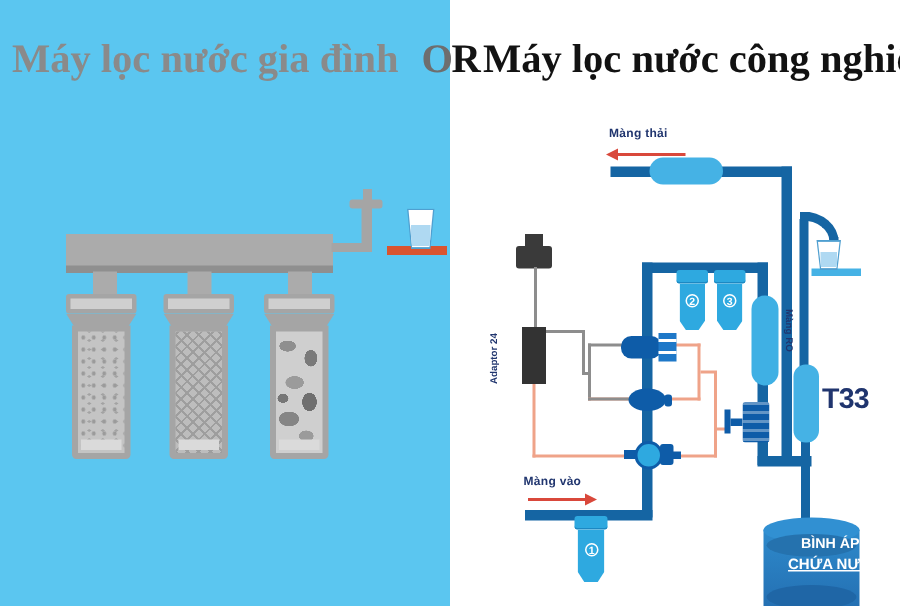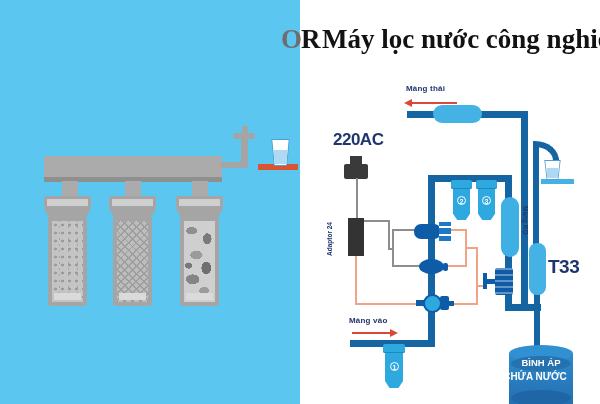--- a/index.html
+++ b/index.html
@@ -56,21 +56,21 @@
   .cart-cap{background:#2EA9E0;border-radius:2px;box-shadow:inset 0 -1px 0 #1d88c2;}
   .arrow-line{background:#D9483B;height:2px;}
   .tri-left{width:0;height:0;border-top:4px solid transparent;border-bottom:4px solid transparent;
             border-right:8px solid #D9483B;}
   .tri-right{width:0;height:0;border-top:4px solid transparent;border-bottom:4px solid transparent;
              border-left:8px solid #D9483B;}
   .cup{clip-path:polygon(2% 0,98% 0,84% 100%,16% 100%);background:#4f9fd0;}
   .cup-inner{position:absolute;left:1px;right:1px;top:1px;bottom:1px;background:#fff;
              clip-path:polygon(2% 0,98% 0,84% 100%,16% 100%);}
   .cup-water{position:absolute;left:2px;right:2px;bottom:1px;height:58%;background:#AFD9F2;}
-  .tank-text{position:absolute;width:64px;text-align:center;color:#fff;font-weight:bold;
+  .tank-text{position:absolute;width:64px;text-align:right;color:#fff;font-weight:bold;
              white-space:nowrap;}
 </style>
 </head>
 <body>
 
 <div class="canvas">
 
   <div class="abs left-panel"></div>
 
   <div class="abs manifold"></div>
@@ -106,21 +106,20 @@
     <div class="bottom-strip"></div>
   </div>
 
   <div class="abs navy small-label" style="left:406px;top:84px;">Màng thải</div>
   <div class="abs tri-left" style="left:404px;top:99px;"></div>
   <div class="abs arrow-line" style="left:411px;top:102px;width:46px;"></div>
   <div class="abs pipe" style="left:407px;top:111px;width:121px;height:7px;"></div>
   <div class="abs pipe" style="left:521px;top:111px;width:7px;height:199px;"></div>
   <div class="abs" style="left:433px;top:105px;width:49px;height:18px;background:#45B2E5;border-radius:9px;"></div>
 
-  <div class="abs navy big-label" style="left:333px;top:130px;">220AC</div>
   <div class="abs" style="left:350px;top:156px;width:12px;height:9px;background:#3A3A3A;"></div>
   <div class="abs" style="left:344px;top:164px;width:24px;height:15px;background:#3A3A3A;border-radius:2px;"></div>
   <div class="abs wire-g" style="left:356px;top:178px;width:2px;height:41px;"></div>
   <div class="abs" style="left:348px;top:218px;width:16px;height:38px;background:#333;"></div>
   <div class="abs navy rot-ccw" style="left:336px;top:246px;height:10px;">Adaptor 24</div>
 
   <div class="abs wire-g" style="left:364px;top:220px;width:26px;height:2px;"></div>
   <div class="abs wire-g" style="left:388px;top:220px;width:2px;height:30px;"></div>
   <div class="abs wire-g" style="left:390px;top:248px;width:4px;height:2px;"></div>
   <div class="abs" style="left:394px;top:231px;width:71px;height:34px;background:#fff;"></div>
@@ -190,19 +189,20 @@
 
   <div class="abs cart-cap" style="left:383px;top:344px;width:22px;height:9px;"></div>
   <div class="abs cart" style="left:385px;top:353px;width:18px;height:35px;"></div>
   <div class="circ-num" style="left:390px;top:362px;">1</div>
 
   <div class="abs" style="left:509px;top:353px;width:64px;height:51px;background:linear-gradient(#2E8ACB,#2470B3);"></div>
   <div class="abs" style="left:509px;top:345px;width:64px;height:17px;background:#3190D2;border-radius:50%;"></div>
   <div class="abs" style="left:511px;top:356px;width:60px;height:15px;background:#2572AE;border-radius:50%;"></div>
   <div class="abs" style="left:511px;top:390px;width:60px;height:16px;background:#1F66A6;border-radius:50%;"></div>
   <div class="tank-text" style="left:509px;top:357px;font-size:9.5px;">BÌNH ÁP</div>
-  <div class="tank-text" style="left:503px;top:371px;font-size:10px;">CHỨA NƯỚC</div>
-
+  <div class="tank-text" style="left:525px;top:371px;font-size:10px;text-decoration:underline;">CHỨA NƯỚC</div>
+
+  <div class="title title-left">Máy lọc nước gia đình</div>
   <div class="title or-o">O</div>
   <div class="title or-r">R</div>
   <div class="title title-right">Máy lọc nước công nghiệp</div>
 
 </div>
 
 </body></html>

